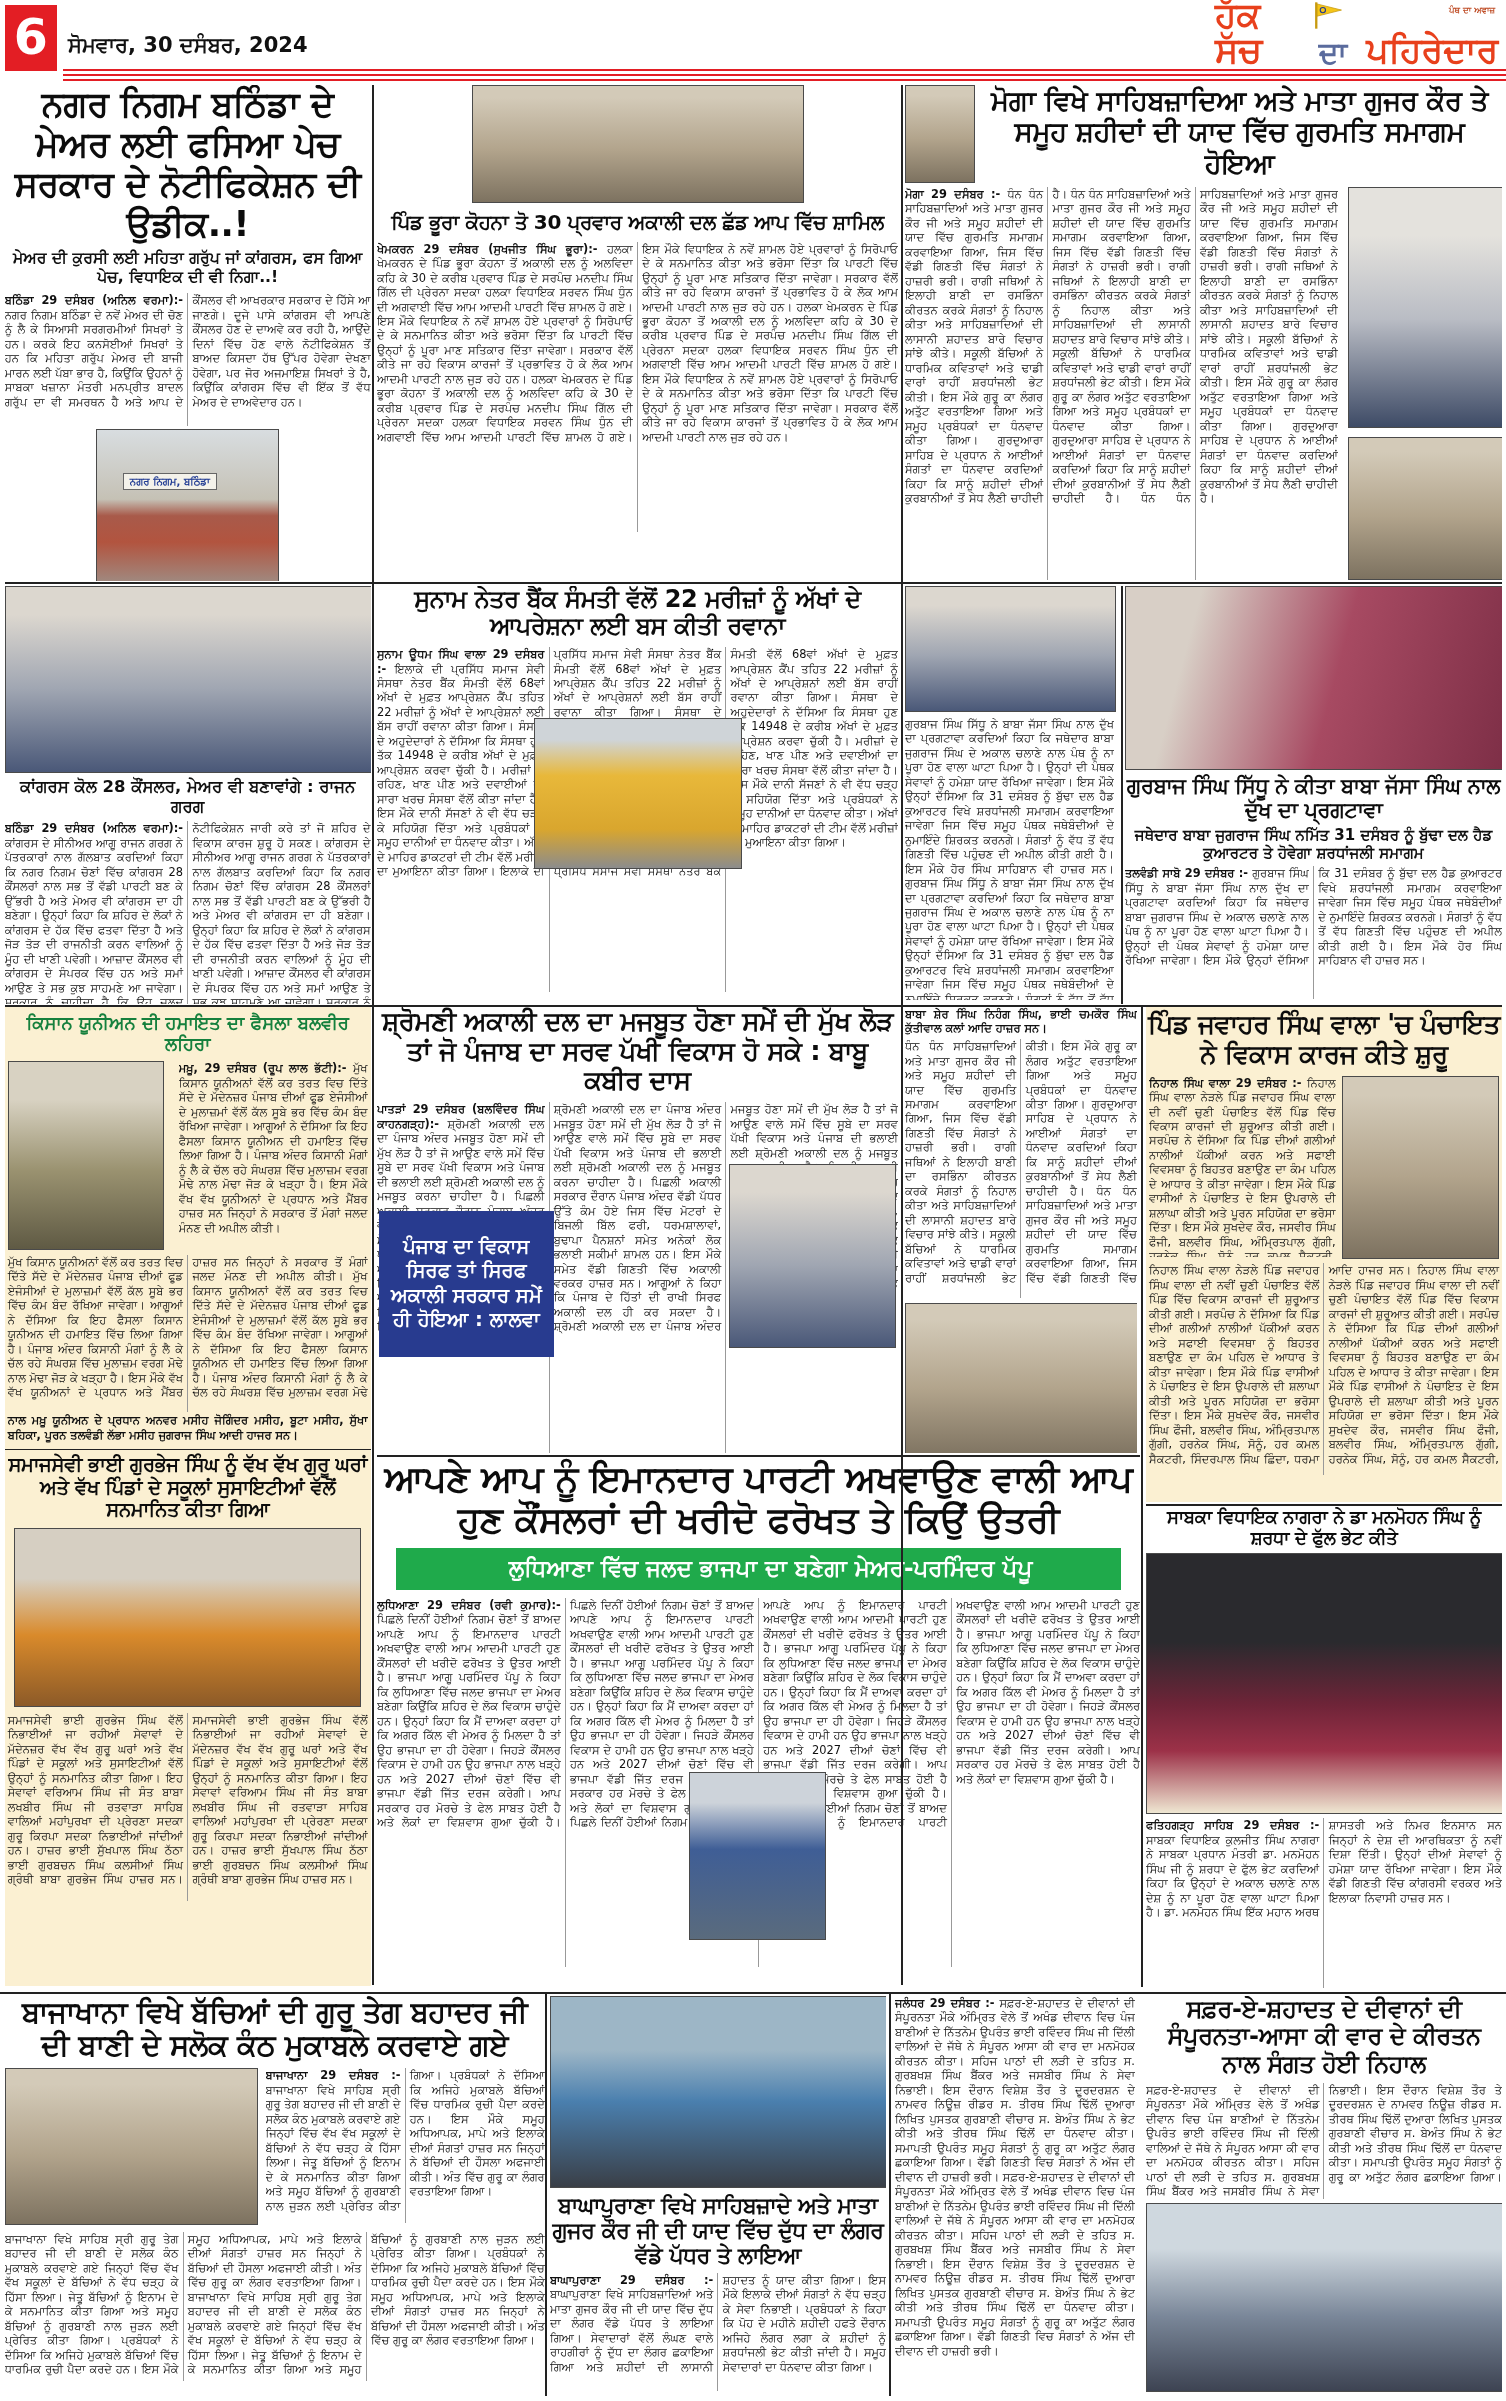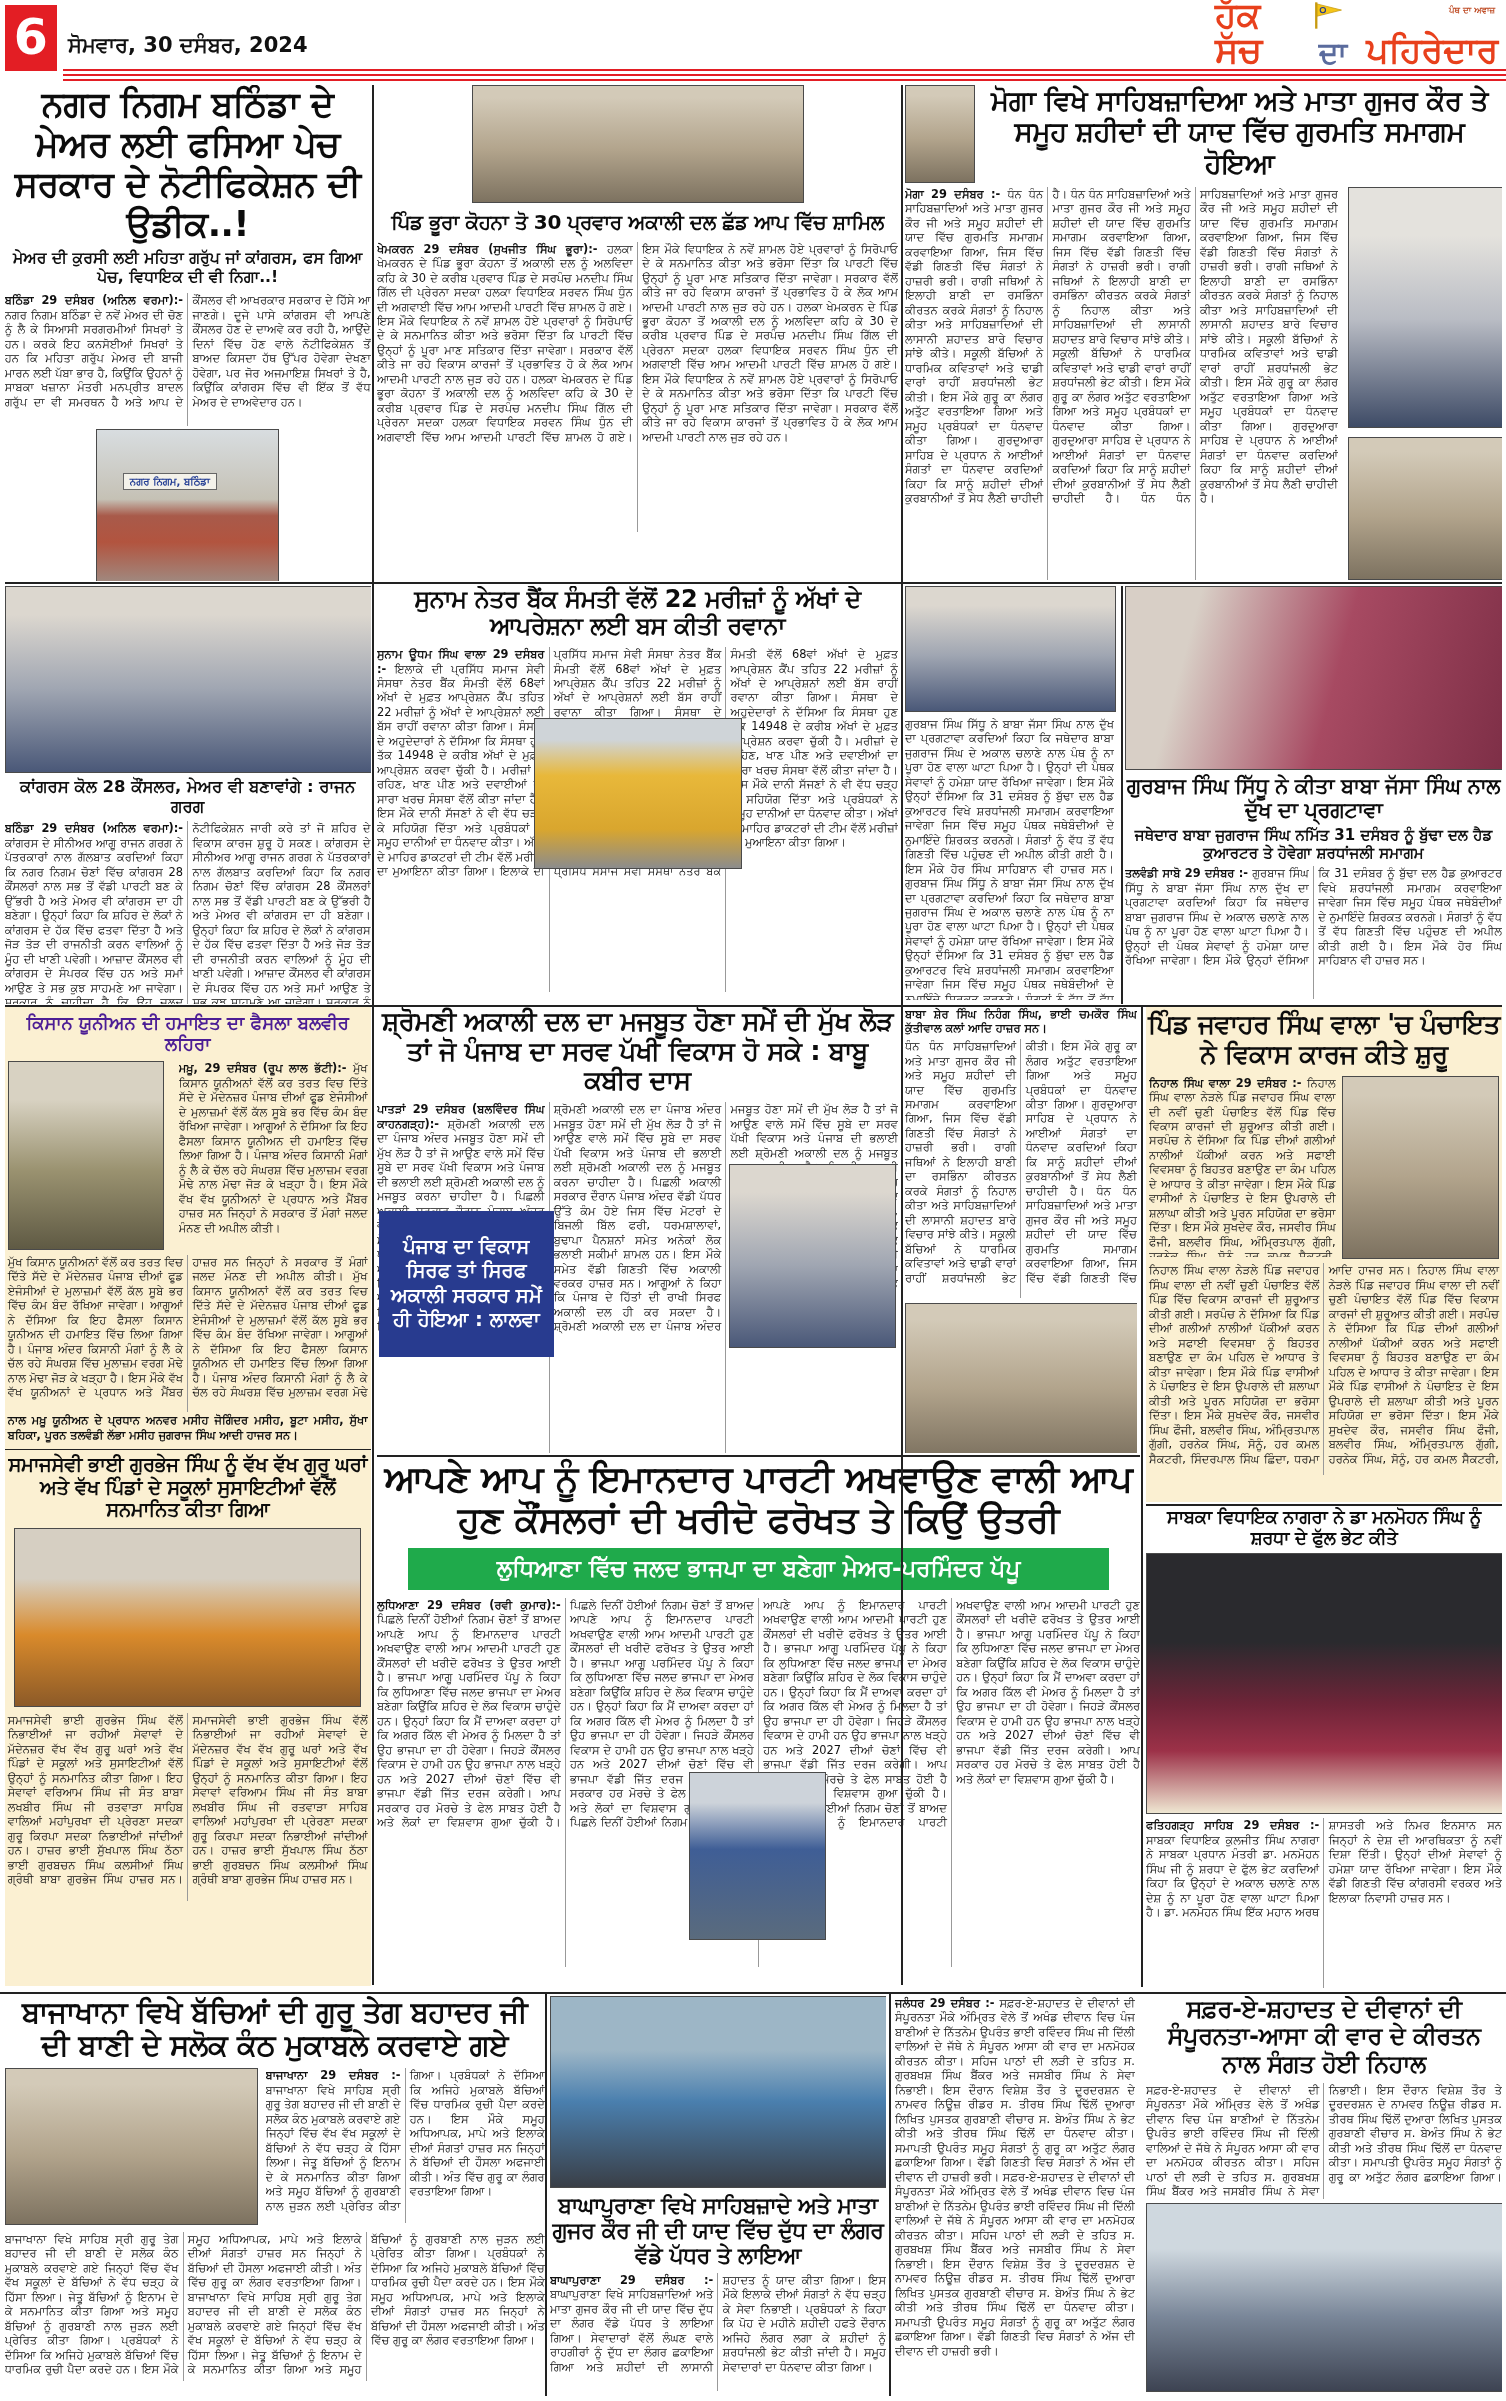--- a/index.html
+++ b/index.html
@@ -36,23 +36,23 @@
   .ph-langar{background:linear-gradient(180deg,#9db6c6 28%,#4a7fae 55%,#3a3f47 100%);}
   .ph-skygroup{background:linear-gradient(180deg,#cfd8df 24%,#7a8799 60%,#3d4352 100%);}
   .ph-portrait{background:linear-gradient(180deg,#cdd3da 18%,#3f5e96 46%,#5a6b7d 100%);}
   .ph-saffron{background:linear-gradient(180deg,#d6cfc2 28%,#d98a2b 60%,#8c5a28 100%);}
   .ph-olive{background:linear-gradient(180deg,#d8d2c2 20%,#9a9270 58%,#5f5a44 100%);}
   .sign{position:absolute;left:14%;top:26%;background:#f4f2ea;border:0.8px solid #666;color:#1f3a93;
         font-size:10.2px;font-weight:bold;padding:1.6px 6.3px;}
   .vline{position:absolute;width:1.6px;background:#222;}
   .hline{position:absolute;height:1.6px;background:#222;}
   .cream{background:#fbf0d2;}
-  .pink{color:#4c1d95;}
+  .pink{color:#15803d;}
   .greenbar{background:#1faa4b;color:#fff;font-weight:bold;text-align:center;
-            display:flex;align-items:center;justify-content:center;}
+            display:flex;align-items:center;justify-content:center;padding-left:24px;}
   .bluebox{background:#283b8f;color:#fff;font-weight:bold;text-align:center;line-height:1.25;
            display:flex;align-items:center;justify-content:center;padding:6.3px;}
   .capt{font-weight:bold;text-align:center;line-height:1.2;}
 </style>
 </head>
 <body>
 
 <div id="page">
 
   <div class="numbox">

